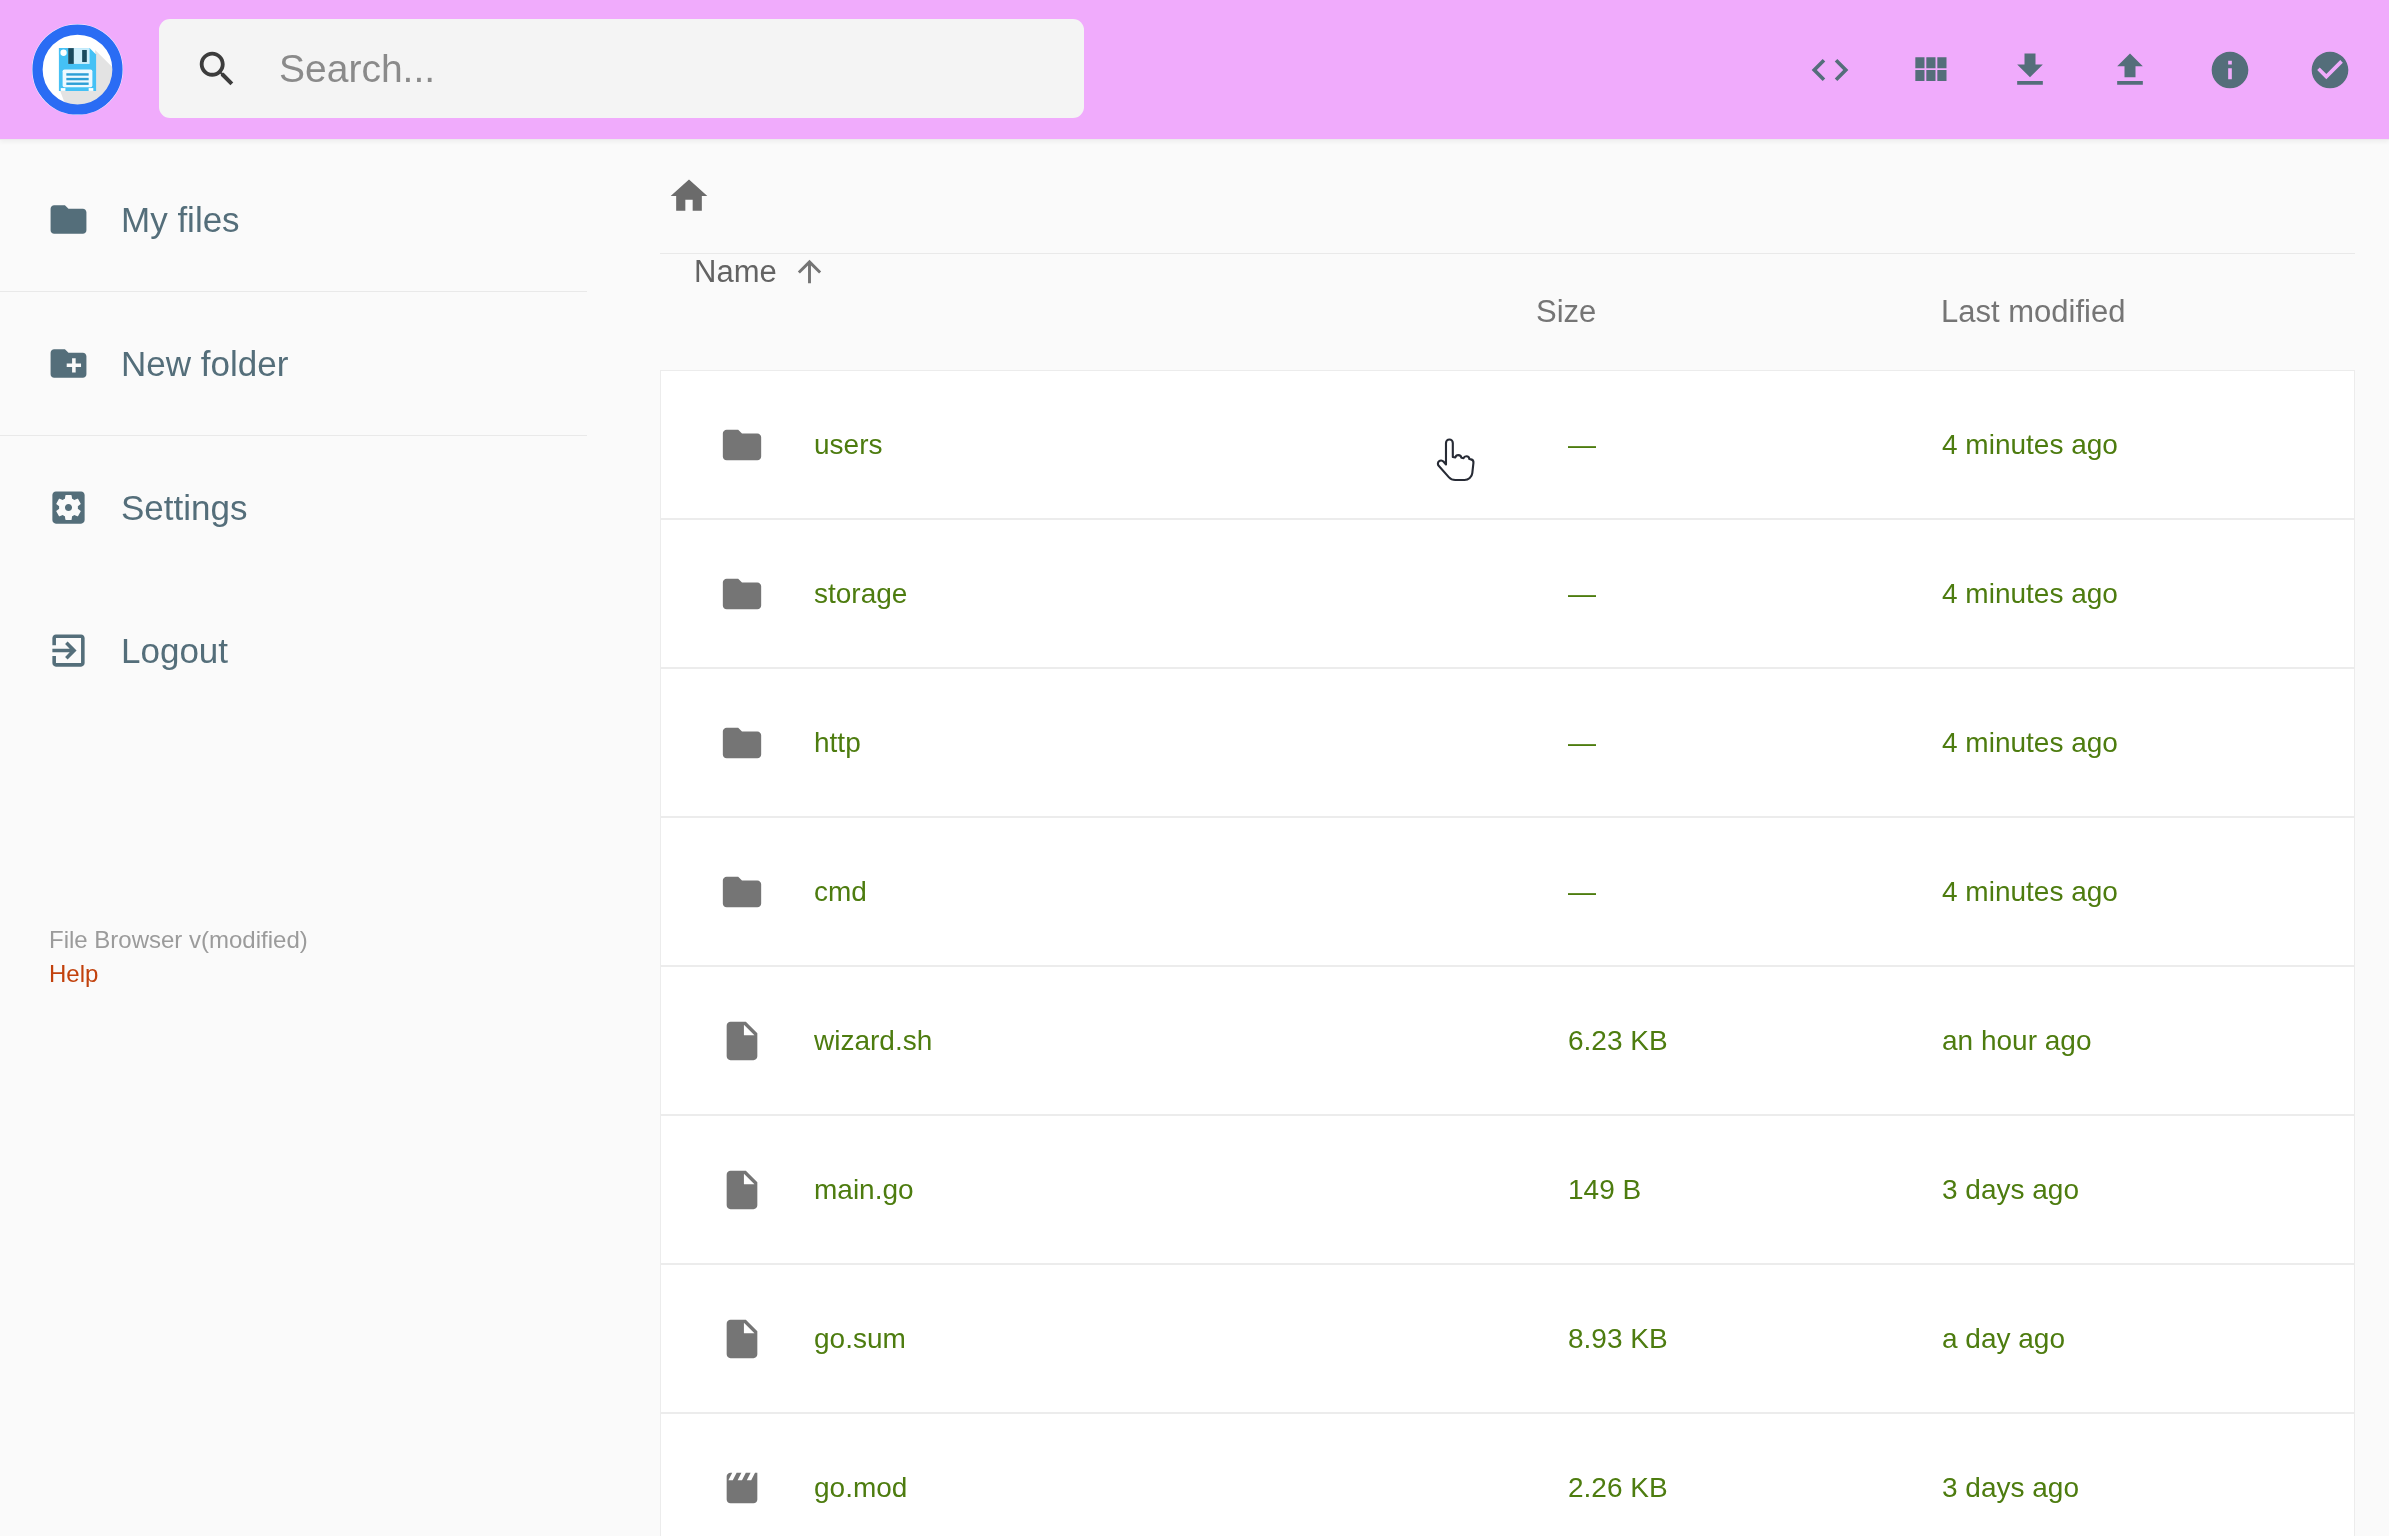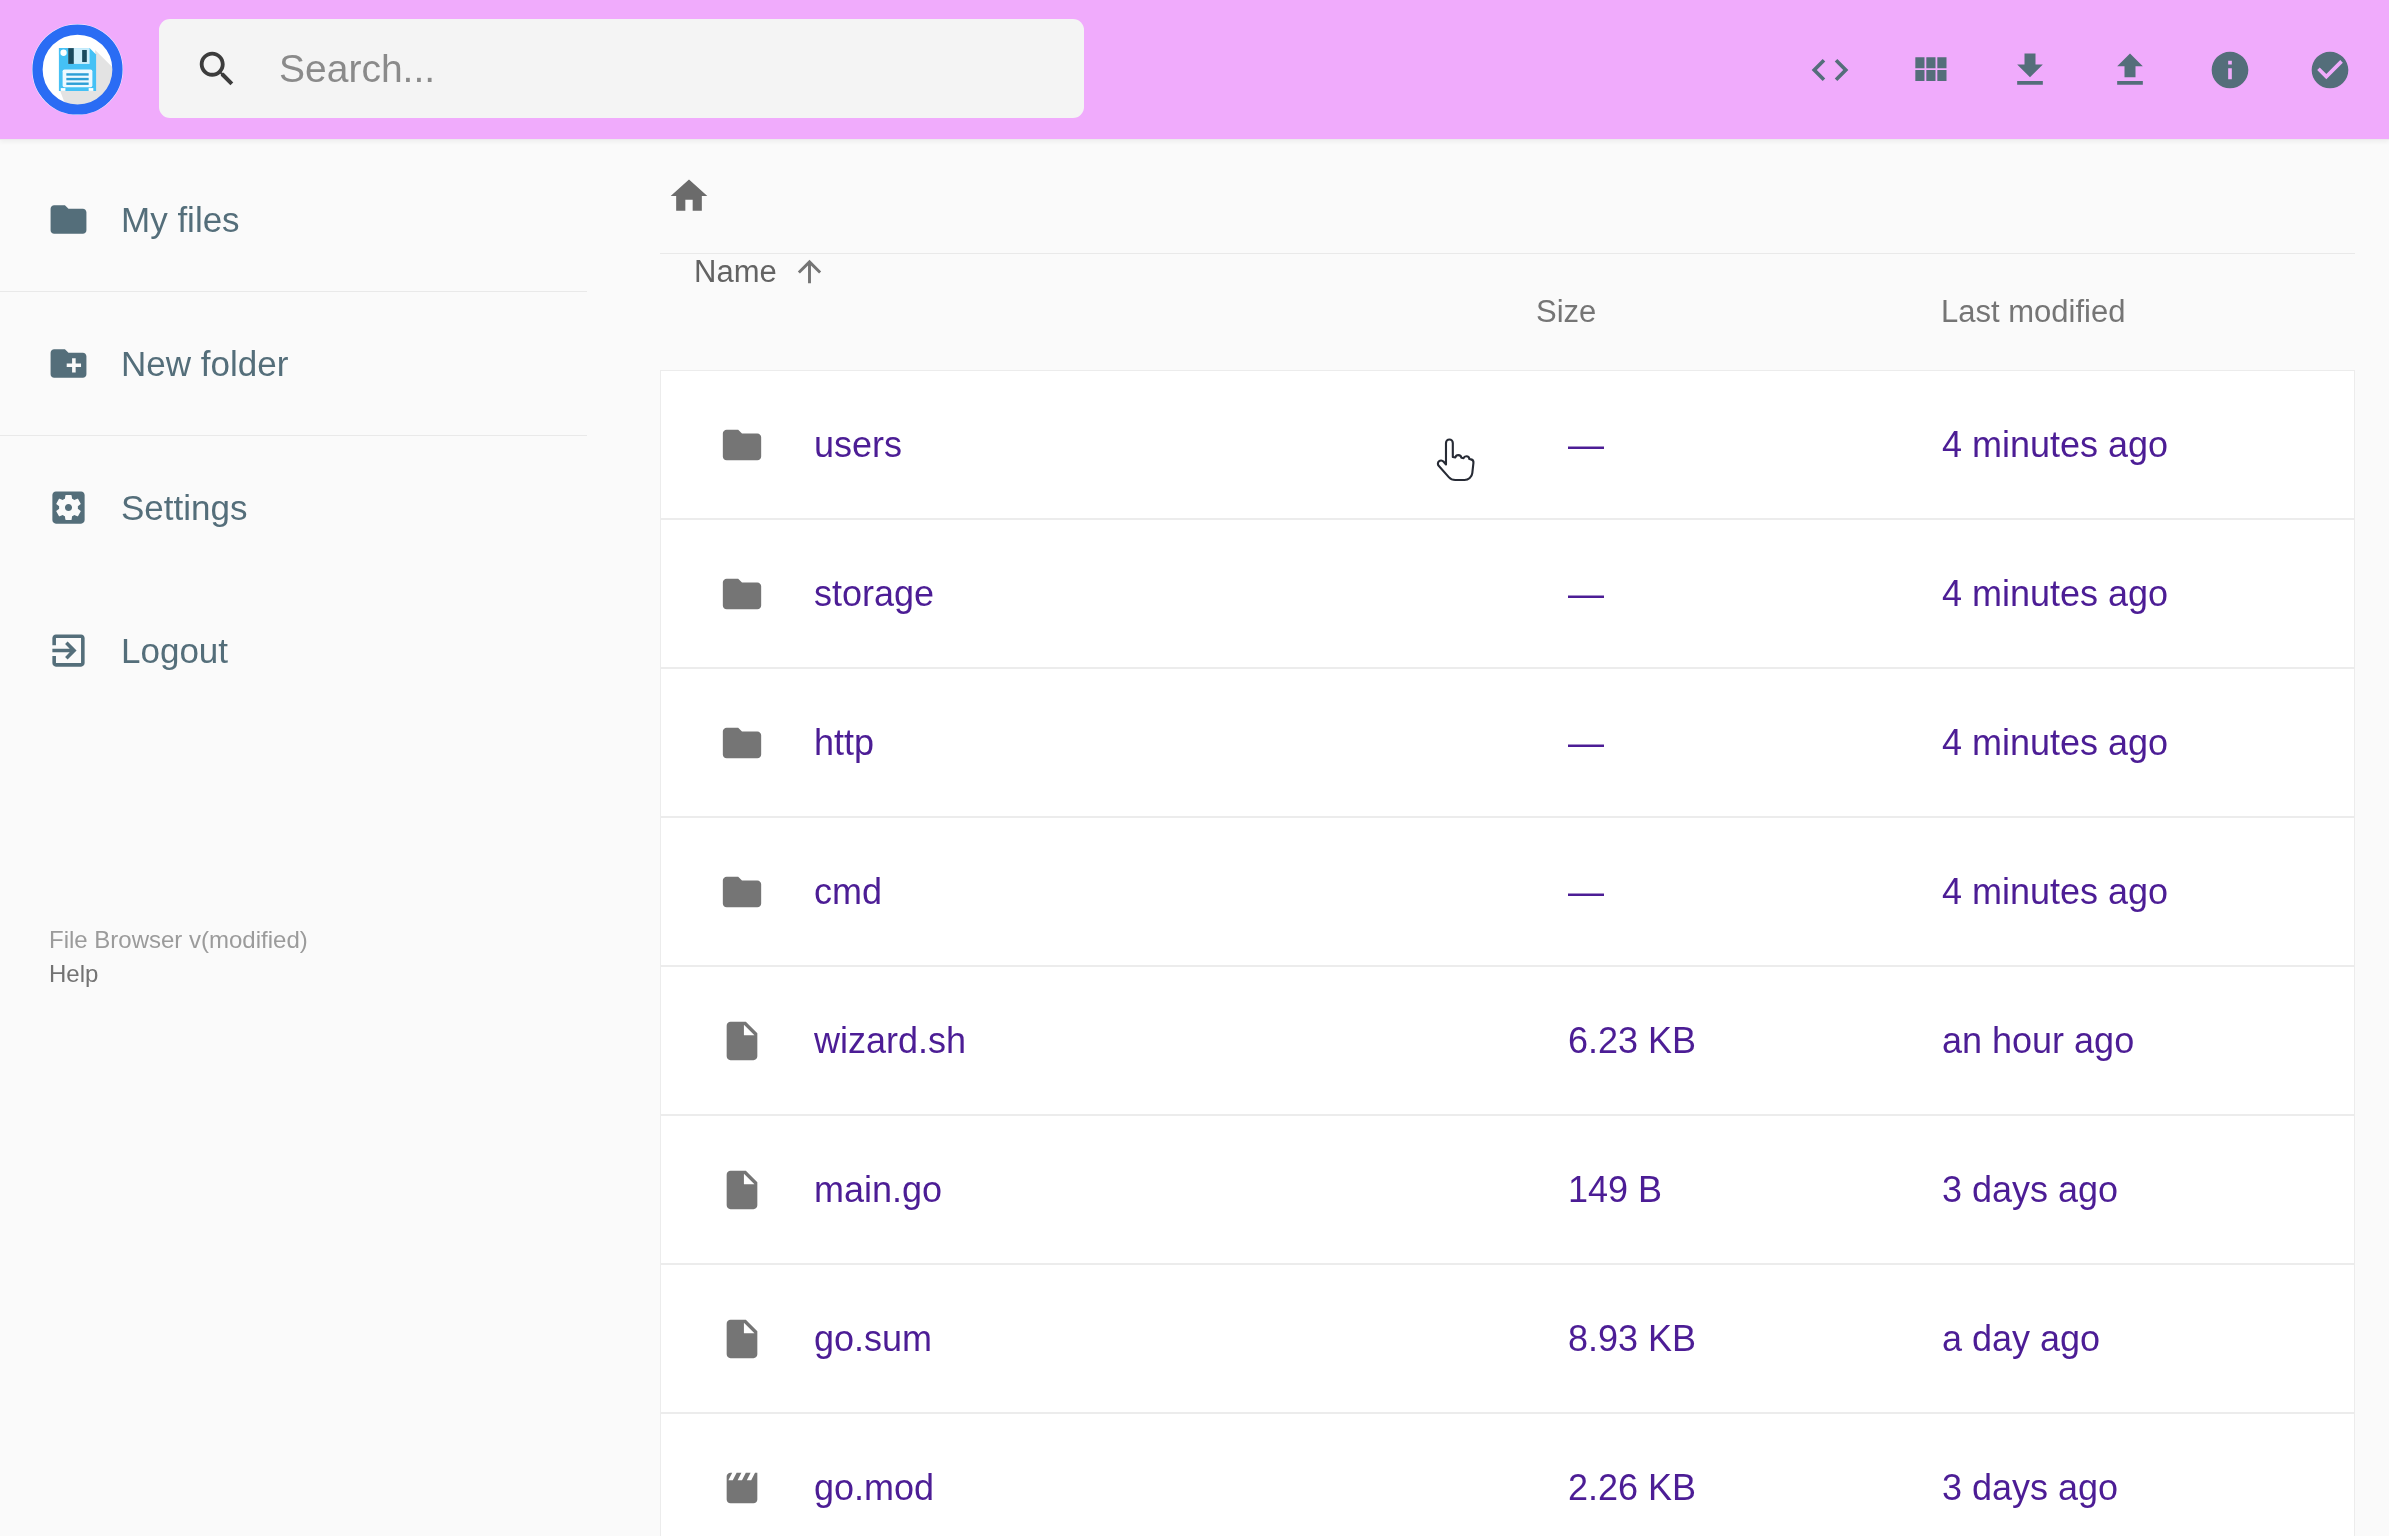--- a/index.html
+++ b/index.html
@@ -33,21 +33,21 @@
   
   .sidebar{position:absolute;top:148px;left:0;width:587px;bottom:0;}
   .side-item{
     height:143px;display:flex;align-items:center;padding-left:47px;gap:31px;
     color:#546e7a;font-size:35px;cursor:pointer;background:none;border:none;width:100%;
     box-sizing:border-box;text-align:left;font-family:inherit;
   }
   .side-item svg{width:43px;height:43px;flex:none;}
   .side-divider{height:0;border-top:1.9px solid #e9e9e9;}
   .side-footer{position:absolute;left:49px;top:775px;font-size:24px;color:#9b9b9b;line-height:34px;}
-  .side-footer a{color:#737373;text-decoration:none;cursor:pointer;display:inline-block;}
+  .side-footer a{color:#c2410c;text-decoration:none;cursor:pointer;display:inline-block;}
 
   
   .main{position:absolute;left:660px;top:139px;width:1695px;}
   .breadcrumb{height:114px;display:flex;align-items:center;border-bottom:1.9px solid #e9e9e9;}
   .home-btn{background:none;border:none;padding:0;margin-left:7.4px;color:#6b6b6b;cursor:pointer;}
   .home-btn svg{width:44px;height:44px;}
   .colhead{position:relative;height:116px;}
   .colhead .cname{
     position:absolute;left:34px;top:0;height:116px;display:flex;align-items:flex-start;gap:15px;
     font-size:31px;font-weight:normal;color:#636363;cursor:pointer;
@@ -60,21 +60,21 @@
   .colhead .csize{left:876px;}
   .colhead .cmod{left:1281px;}
   .rows{border:1.9px solid #ececec;border-bottom:none;}
   .row{
     position:relative;height:147px;background:#ffffff;border-bottom:2.8px solid #ececec;cursor:pointer;
   }
   .row .ricon{position:absolute;left:58px;top:50%;transform:translateY(-50%);width:46px;height:46px;color:#757575;}
   .row .ricon svg{width:46px;height:46px;}
   .row .rname,.row .rsize,.row .rmod{
     position:absolute;top:0;height:147px;display:flex;align-items:center;
-    font-size:36px;color:#4c1d95;
+    font-size:28px;color:#4d7c0f;
   }
   .row .rname{left:153px;}
   .row .rsize{left:907px;}
   .row .rmod{left:1281px;}
 
   
   .cursor{position:absolute;left:1426px;top:431px;width:52px;height:61px;z-index:9;pointer-events:none;}
 </style>
 </head>
 <body>

